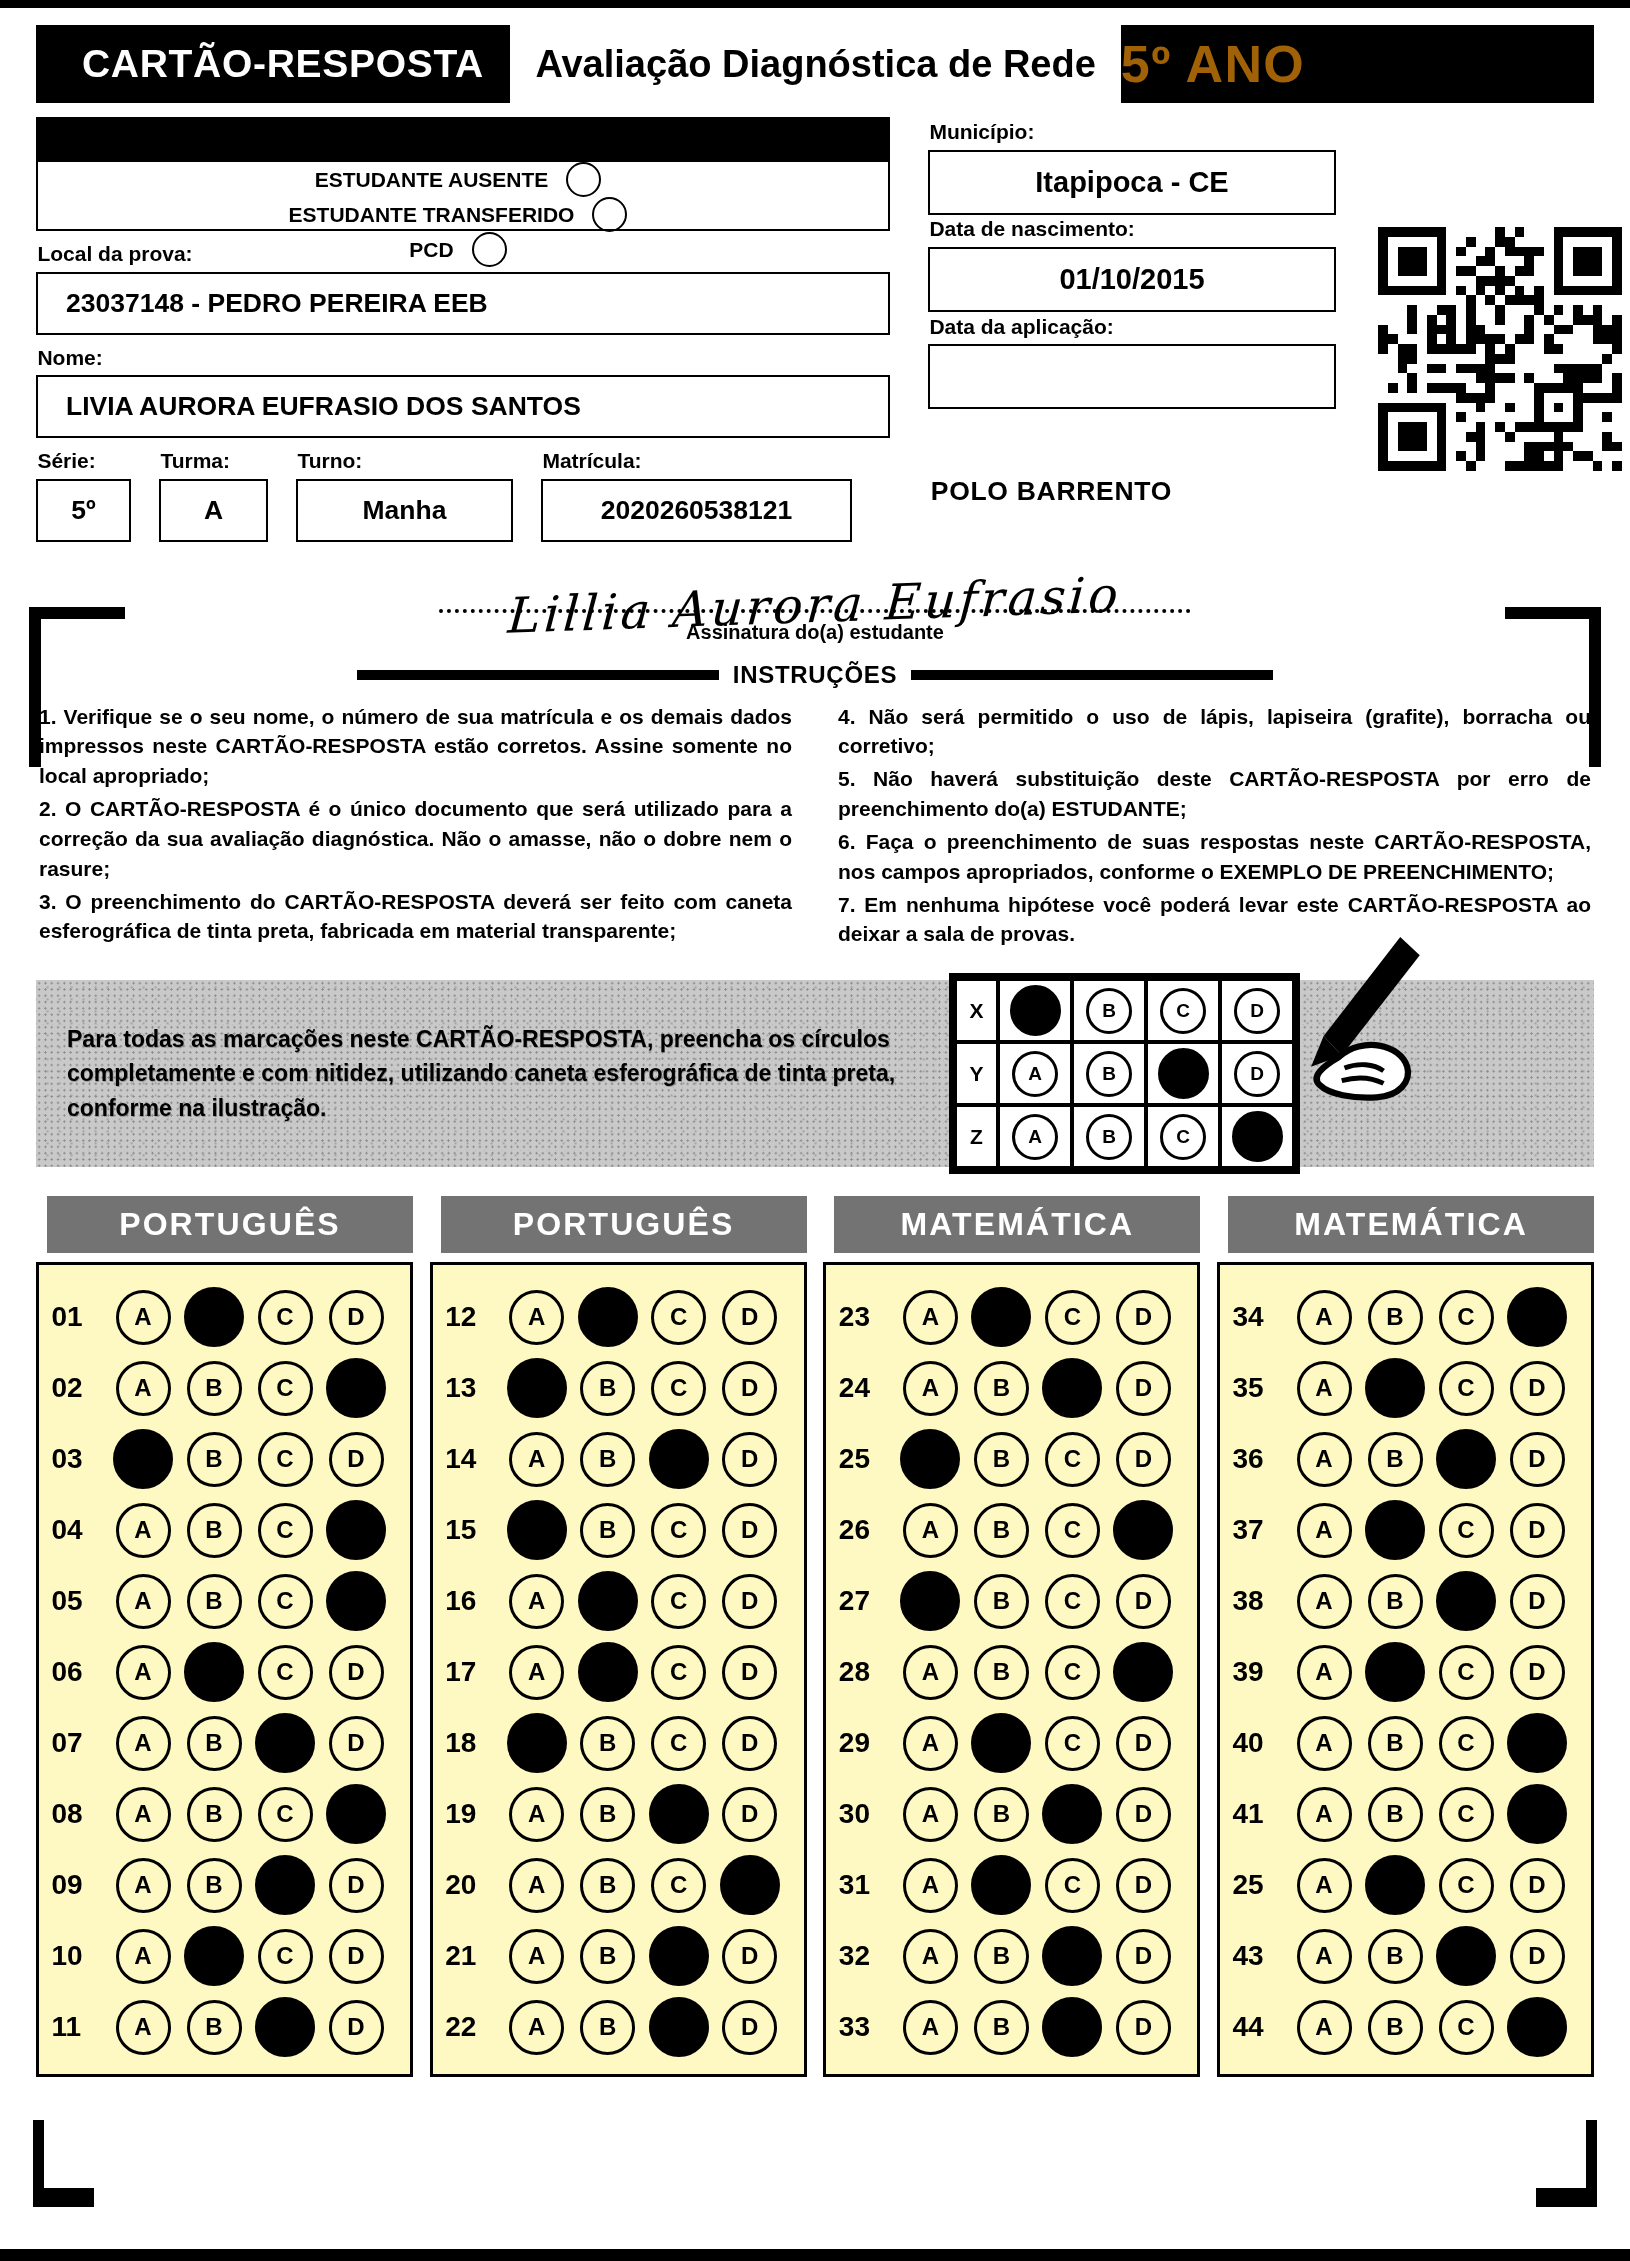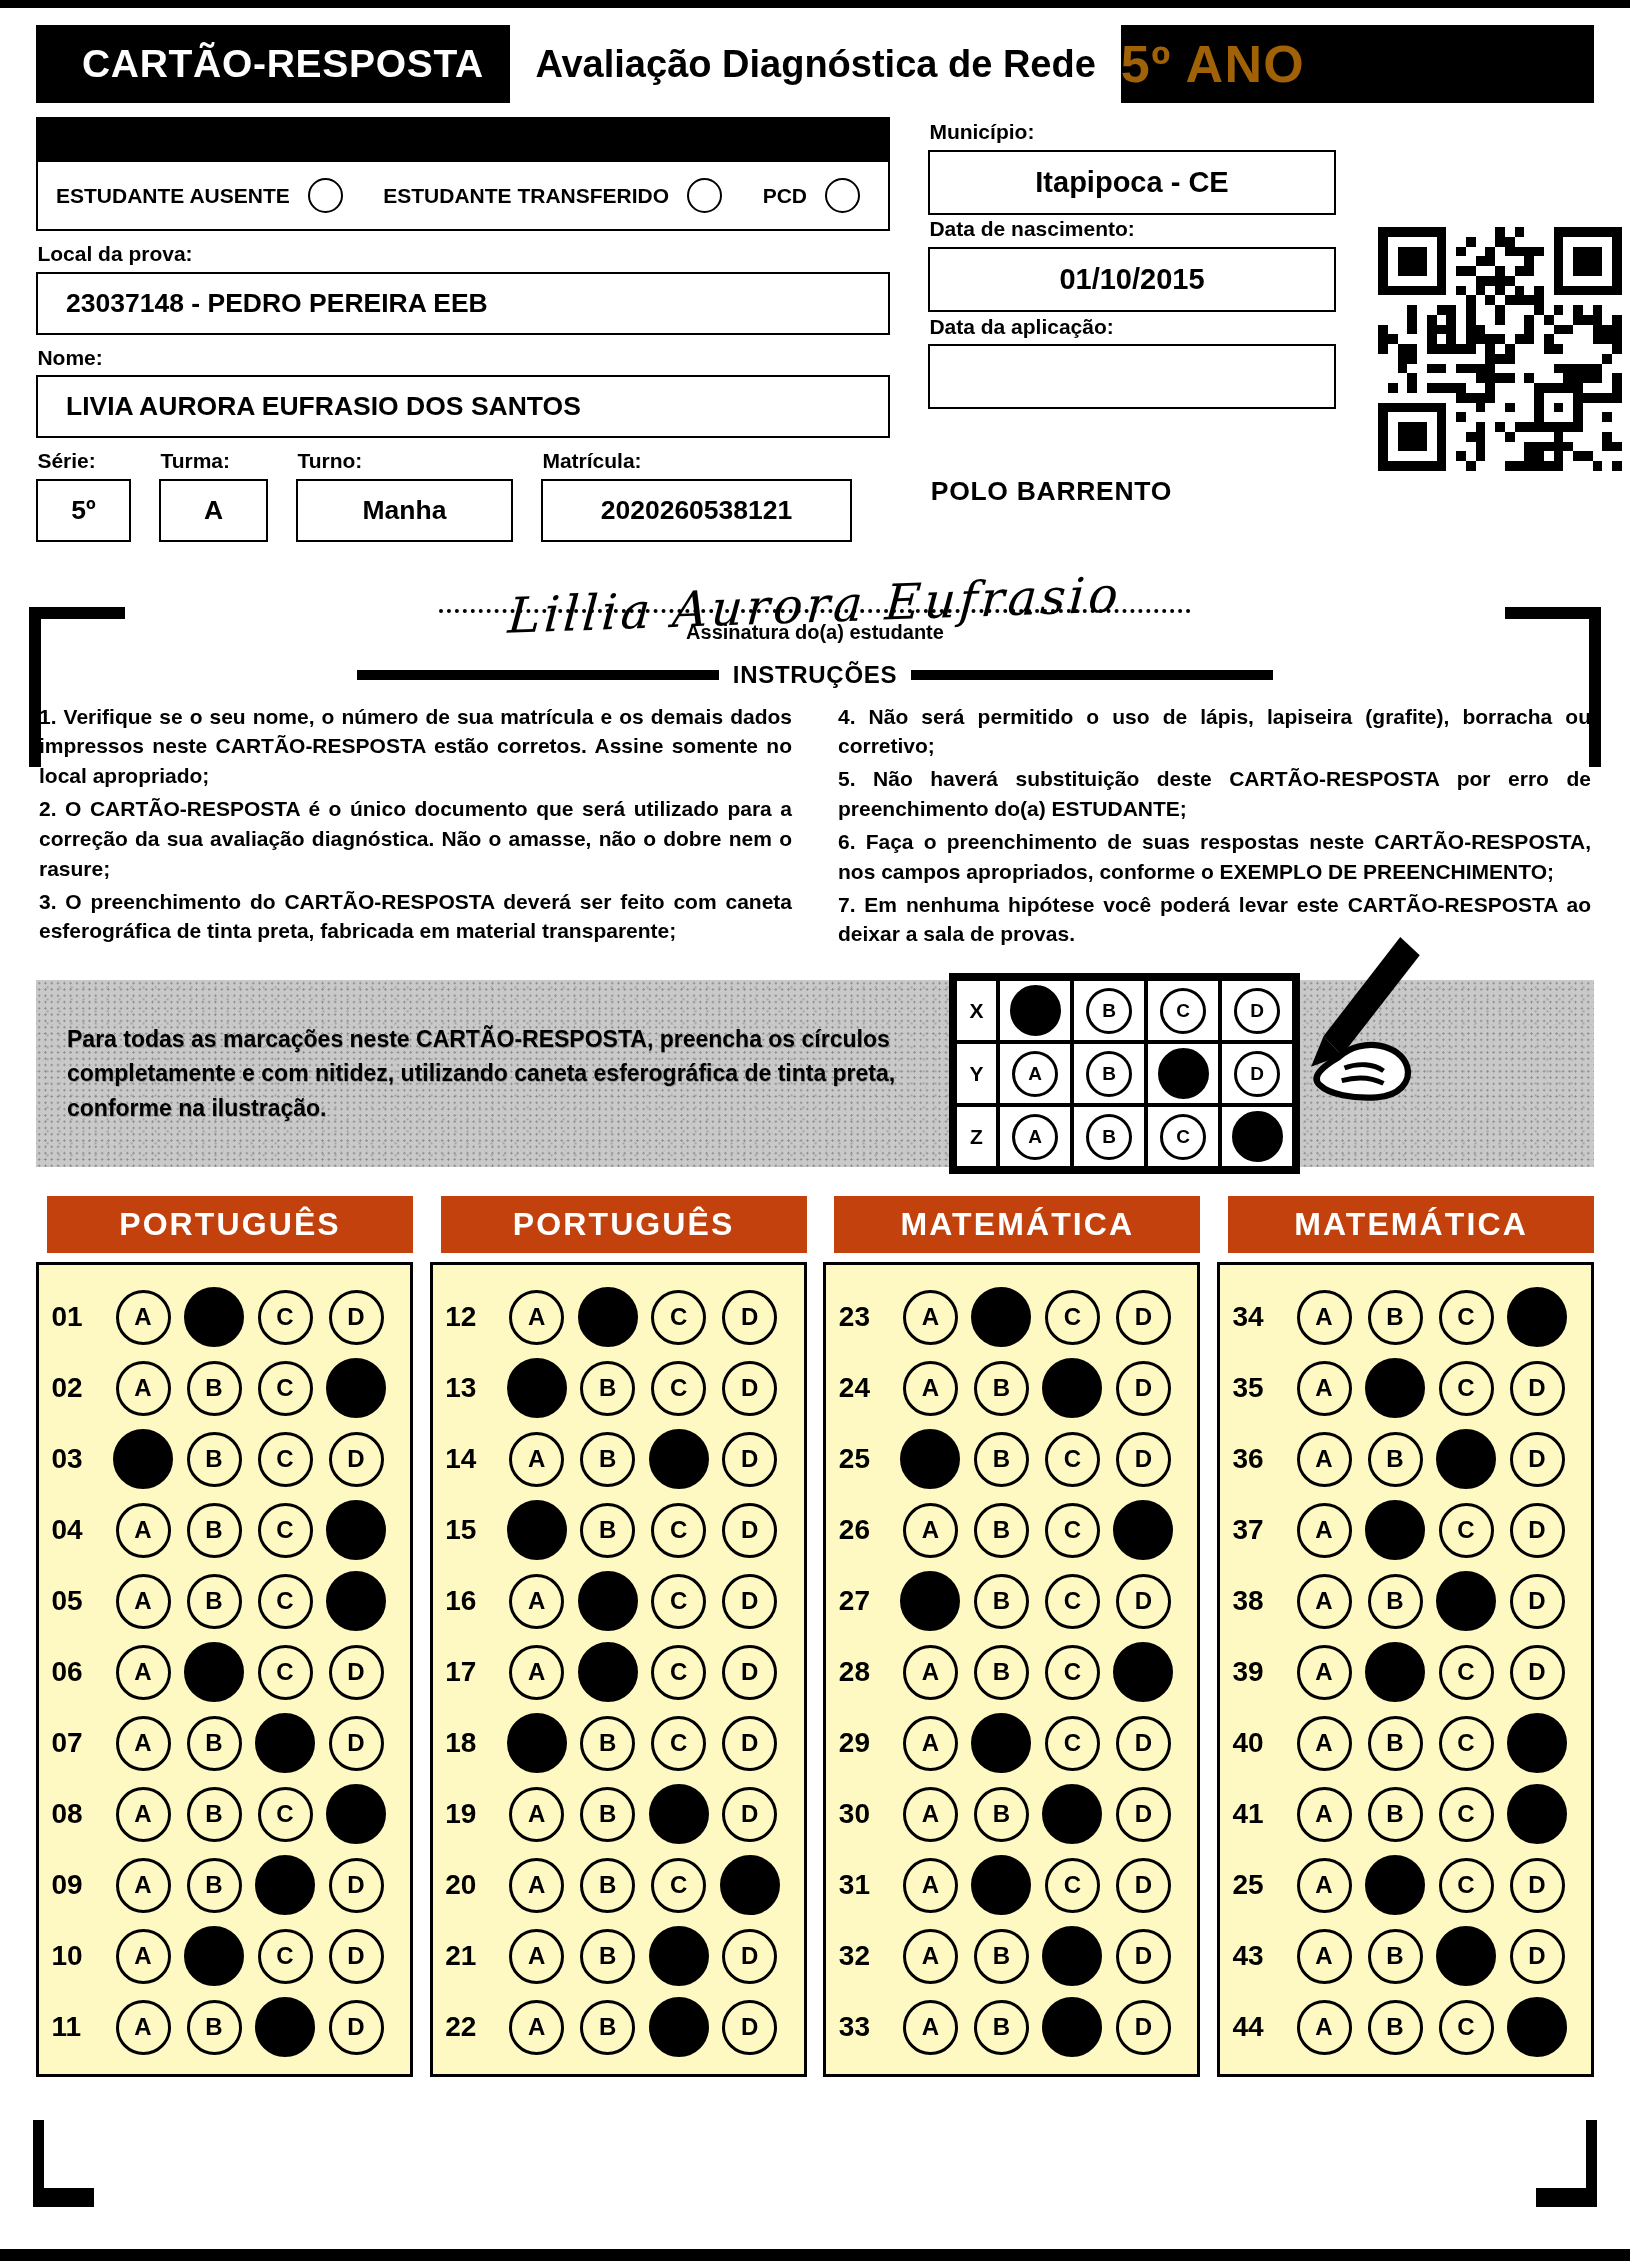--- a/index.html
+++ b/index.html
@@ -16,21 +16,21 @@
   .h-left{color:#fff;font-weight:bold;font-size:39px;display:flex;align-items:center;padding-left:46px;letter-spacing:0.7px;}
   .h-center{background:#fff;color:#000;display:flex;align-items:center;justify-content:center;
             padding:0 25px;font-size:38px;font-weight:bold;margin-left:26.5px;white-space:nowrap;}
   .h-right{color:#a16207;font-size:52px;font-weight:bold;display:flex;align-items:center;letter-spacing:1.4px;}
 
   
   .info{display:flex;margin-top:14px;}
   .info-left{width:854px;flex:0 0 auto;}
   .status-box{border:2.8px solid #000;}
   .redacted{height:43px;background:#000;margin:0;position:relative;}
-  .status-row{display:flex;align-items:center;height:67px;padding:0 28px 0 18px;justify-content:space-between;}
+  .status-row{display:flex;align-items:center;height:67px;padding:0 28px 0 18px;justify-content:space-between;flex-direction:column;}
   .status-item{display:flex;align-items:center;gap:18px;font-size:21px;font-weight:bold;white-space:nowrap;}
   .status-circle{width:31px;height:31px;border:2.8px solid #000;border-radius:50%;flex:0 0 auto;}
   .field-label{font-weight:bold;font-size:21px;margin:11px 0 5.6px 1.4px;}
   .field-box{border:2.8px solid #000;height:59px;display:flex;align-items:center;padding-left:28px;font-size:26.5px;font-weight:bold;}
   .small-row{display:flex;gap:28px;}
   .sr-item .field-box{padding-left:0;justify-content:center;}
   .w-serie{width:95px;} .w-turma{width:109px;} .w-turno{width:217px;} .w-matric{width:311px;}
 
   .info-right{width:408px;margin-left:38px;flex:0 0 auto;}
   .info-right .field-label{margin-top:2.8px;}
@@ -78,21 +78,21 @@
   .ex-row{display:flex;}
   .ex-cell{border:2.8px solid #000;width:70px;height:59px;display:flex;align-items:center;justify-content:center;background:#fff;}
   .ex-cell.lbl{width:39px;font-size:21px;font-weight:bold;}
   .ex-bubble{width:40px;height:40px;border:3.5px solid #000;border-radius:50%;display:flex;align-items:center;justify-content:center;font-size:19px;font-weight:bold;}
   .ex-bubble.filled{background:#000;color:transparent;width:45px;height:45px;}
   .ex-hand{position:absolute;right:-124px;top:-54px;pointer-events:none;}
 
   
   .answers{display:flex;gap:16.7px;margin-top:29px;}
   .ans-col{flex:1;}
-  .ans-head{height:57px;background:#c2410c;color:#fff;display:flex;align-items:center;justify-content:center;
+  .ans-head{height:57px;background:#737373;color:#fff;display:flex;align-items:center;justify-content:center;
             font-size:32px;font-weight:bold;letter-spacing:2.1px;margin-left:11px;}
   .ans-box{border:3.5px solid #000;margin-top:9px;padding:16.7px 0 11px;background:#fef9c3;}
   .ans-row{display:flex;align-items:center;height:71px;padding-left:12.5px;}
   .qnum{width:56px;font-size:28px;font-weight:bold;}
   .slot{width:71px;display:flex;justify-content:center;}
   .bubble{width:49px;height:49px;border:3.5px solid #000;border-radius:50%;display:flex;align-items:center;justify-content:center;
           font-size:24px;font-weight:bold;box-sizing:content-box;}
   .bubble.filled{background:#000;border-color:#000;color:transparent;width:54px;height:54px;}
 </style>
 </head>

